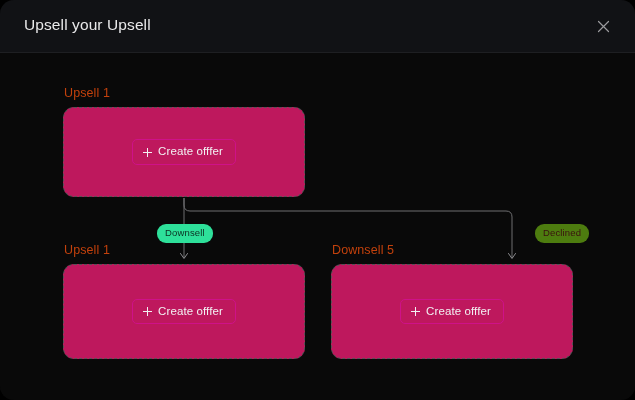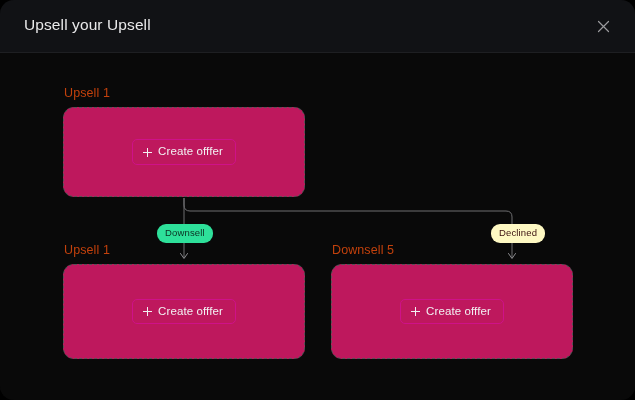--- a/index.html
+++ b/index.html
@@ -137,21 +137,21 @@
     font-size: 9.5px;
     line-height: 1;
     padding: 4px 8px 5px;
     border-radius: 9px;
     color: #0d2a20;
     letter-spacing: 0.15px;
     white-space: nowrap;
     cursor: default;
   }
   .badge-accepted { background: #2ee09a; color: #0c2f22; }
-  .badge-declined { background: #fef9c3; color: #3a100f; }
+  .badge-declined { background: #4d7c0f; color: #3a100f; margin-left: 44px; }
 </style>
 </head>
 <body>
 
 <div class="window">
 
   <div class="header">
     <div class="header-title">Upsell your Upsell</div>
     <div class="close-btn">
       <svg width="19" height="19" viewBox="0 0 19 19">

